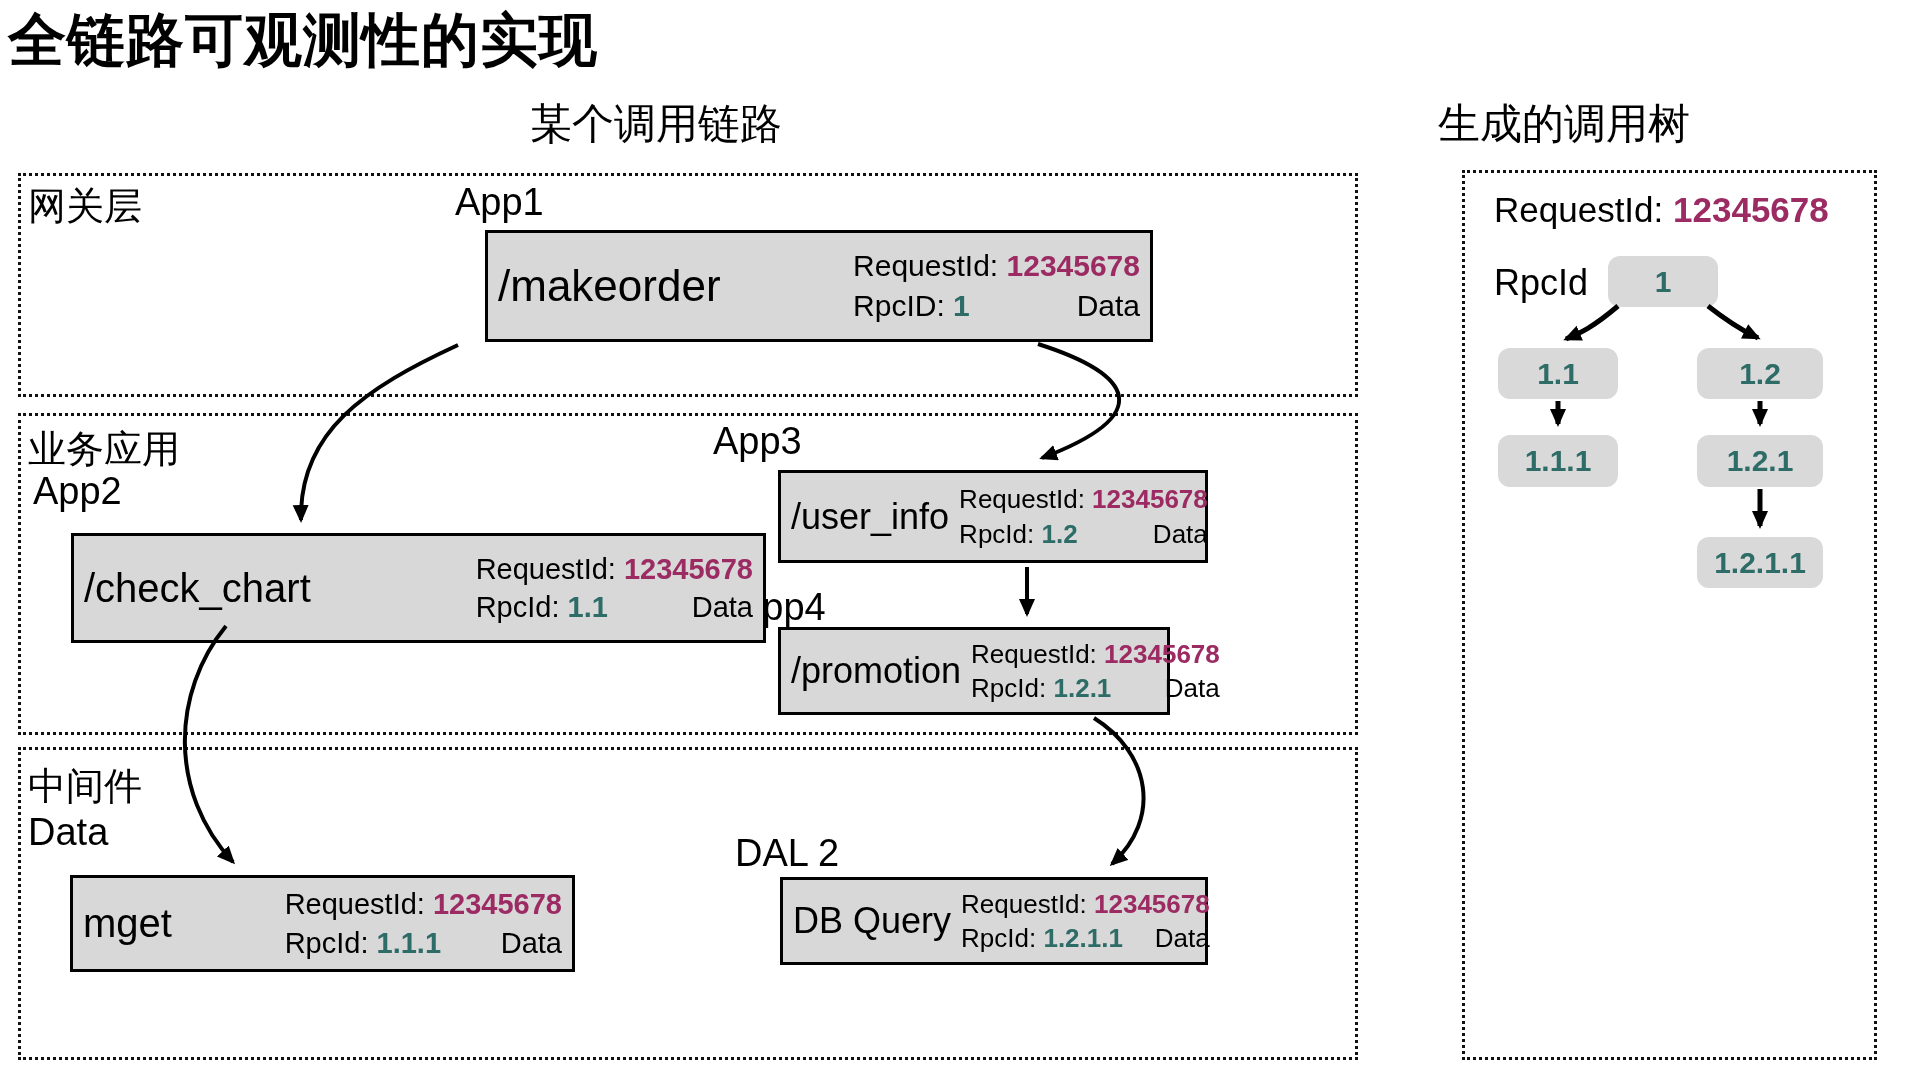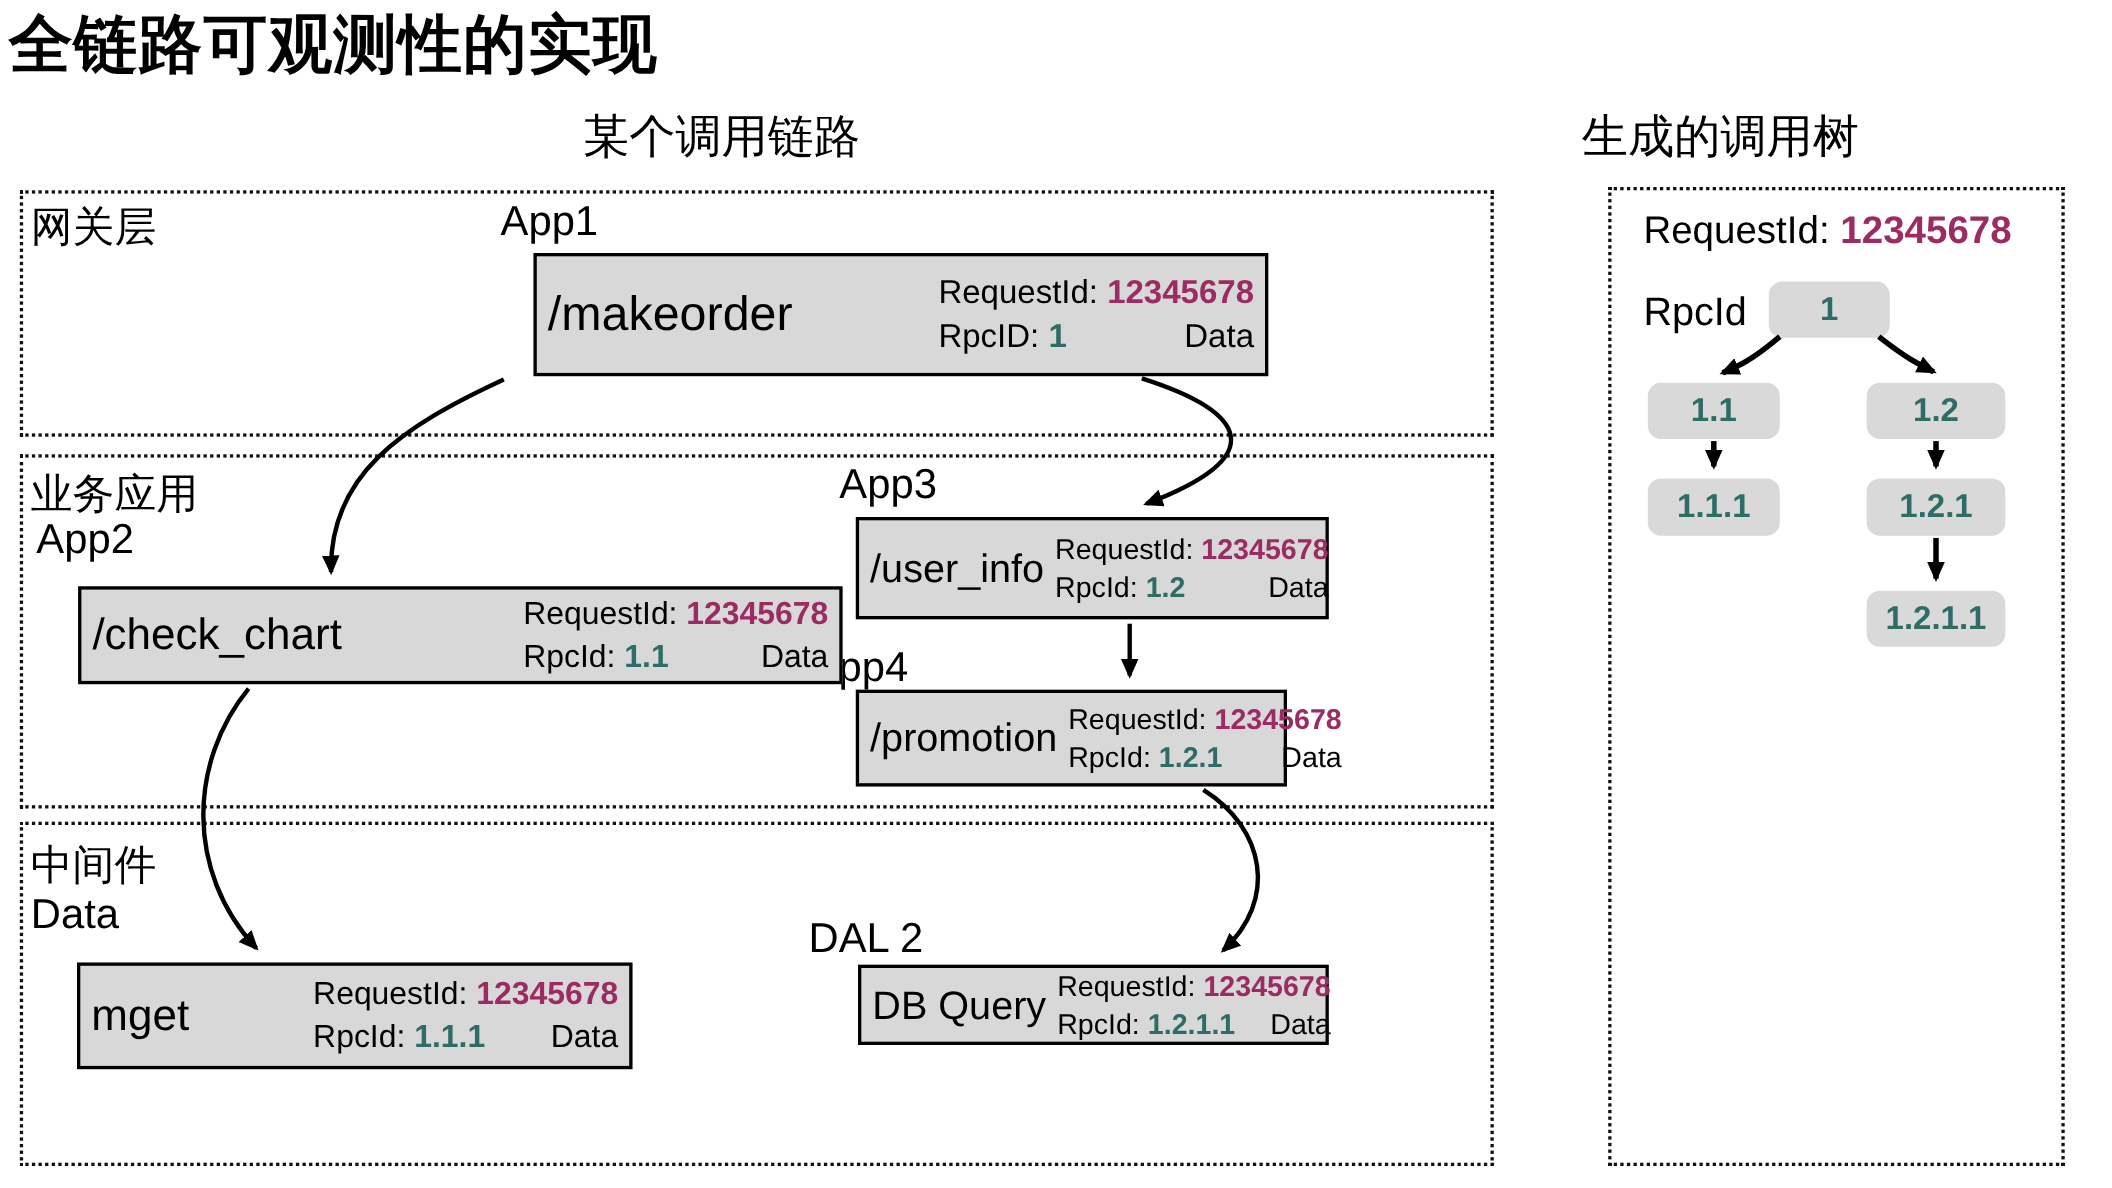--- a/index.html
+++ b/index.html
@@ -45,42 +45,42 @@
 
   <div class="dotted" style="left:18px;top:173px;width:1340px;height:224px"></div>
   <div class="dotted" style="left:18px;top:413px;width:1340px;height:322px"></div>
   <div class="dotted" style="left:18px;top:747px;width:1340px;height:313px"></div>
   <div class="dotted" style="left:1462px;top:170px;width:415px;height:890px"></div>
 
   <div class="lbl" style="left:28px;top:181px">网关层</div>
   <div class="lbl" style="left:455px;top:181px">App1</div>
   <div class="lbl" style="left:28px;top:424px">业务应用</div>
   <div class="lbl" style="left:33px;top:470px">App2</div>
-  <div class="lbl" style="left:763px;top:420px">App3</div>
+  <div class="lbl" style="left:713px;top:420px">App3</div>
   <div class="lbl" style="left:737px;top:586px">App4</div>
   <div class="lbl" style="left:28px;top:761px">中间件</div>
   <div class="lbl" style="left:28px;top:811px">Data</div>
   <div class="lbl" style="left:735px;top:832px">DAL 2</div>
 
   <div class="svc lg" style="left:437px;top:230px;width:668px;height:112px">
     <div class="endpoint">/makeorder</div>
     <div class="meta">
       <div class="row">
         <span><span class="k">RequestId:</span>
         <span class="v req">12345678</span></span>
       </div>
       <div class="row">
         <span><span class="k">RpcID:</span>
         <span class="v rpc">1</span></span>
         <span class="k">Data</span>
       </div>
     </div>
   </div>
 
-  <div class="svc md" style="left:23px;top:533px;width:695px;height:89px">
+  <div class="svc md" style="left:23px;top:533px;width:695px;height:110px">
     <div class="endpoint">/check_chart</div>
     <div class="meta">
       <div class="row">
         <span><span class="k">RequestId:</span>
         <span class="v req">12345678</span></span>
       </div>
       <div class="row">
         <span><span class="k">RpcId:</span>
         <span class="v rpc">1.1</span></span>
         <span class="k">Data</span>
@@ -126,21 +126,21 @@
         <span class="v req">12345678</span></span>
       </div>
       <div class="row">
         <span><span class="k">RpcId:</span>
         <span class="v rpc">1.1.1</span></span>
         <span class="k">Data</span>
       </div>
     </div>
   </div>
 
-  <div class="svc sm" style="left:732px;top:877px;width:428px;height:73px">
+  <div class="svc sm" style="left:732px;top:877px;width:428px;height:88px">
     <div class="endpoint">DB Query</div>
     <div class="meta">
       <div class="row">
         <span><span class="k">RequestId:</span>
         <span class="v req">12345678</span></span>
       </div>
       <div class="row">
         <span><span class="k">RpcId:</span>
         <span class="v rpc">1.2.1.1</span></span>
         <span class="k">Data</span>

